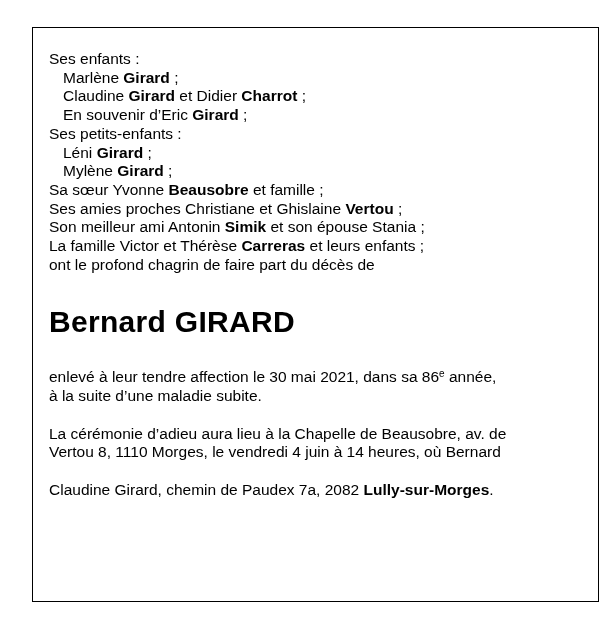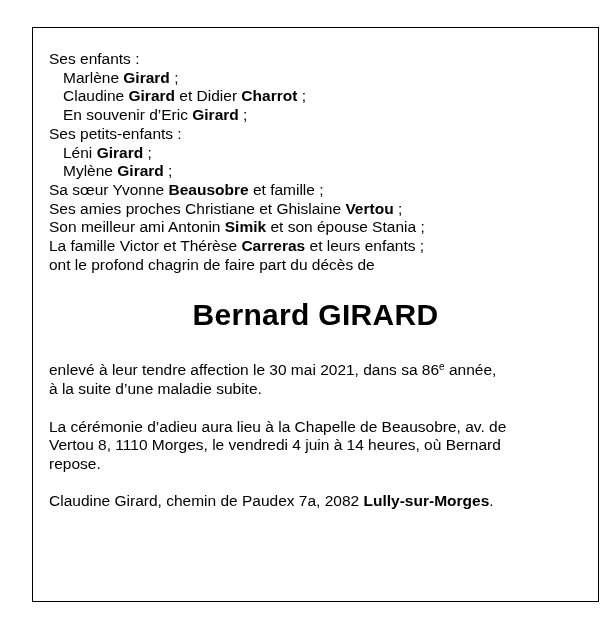--- a/index.html
+++ b/index.html
@@ -27,23 +27,22 @@
     font-size: 15.5px;
     line-height: 18.7px;
     white-space: nowrap;
   }
   .line.indent { padding-left: 14px; }
   .line b, .line .b { font-weight: bold; }
   .deceased {
     font-size: 30px;
     line-height: 36px;
     font-weight: bold;
-    text-align: center;
     letter-spacing: 0.3px;
-    margin-top: 23px;
+    margin-top: 30px;
     margin-bottom: 28px;
   }
   .paragraphs .paragraph { margin-top: 18.7px; }
   .paragraphs .paragraph:first-child { margin-top: 0; }
   sup.sup-e {
     font-size: 10px;
     line-height: 0;
     vertical-align: 5px;
   }
 </style>
@@ -68,20 +67,19 @@
       </div>
     <h1 class="deceased">Bernard GIRARD</h1>
     <div class="paragraphs">
         <div class="paragraph">
           <div class="line"><span>enlevé à leur tendre affection le 30 mai 2021, dans sa 86</span><sup class="sup-e">e</sup><span> année,</span></div>
           <div class="line"><span>à la suite d’une maladie subite.</span></div>
         </div>
         <div class="paragraph">
           <div class="line"><span>La cérémonie d’adieu aura lieu à la Chapelle de Beausobre, av. de</span></div>
           <div class="line"><span>Vertou 8, 1110 Morges, le vendredi 4 juin à 14 heures, où Bernard</span></div>
-          <div class="line"><span>repose.</span></div>
         </div>
         <div class="paragraph">
           <div class="line"><span>Claudine Girard, chemin de Paudex 7a, 2082 </span><b>Lully-sur-Morges</b><span>.</span></div>
         </div>
       </div>
   </div>
 </div>
 
 </body></html>

